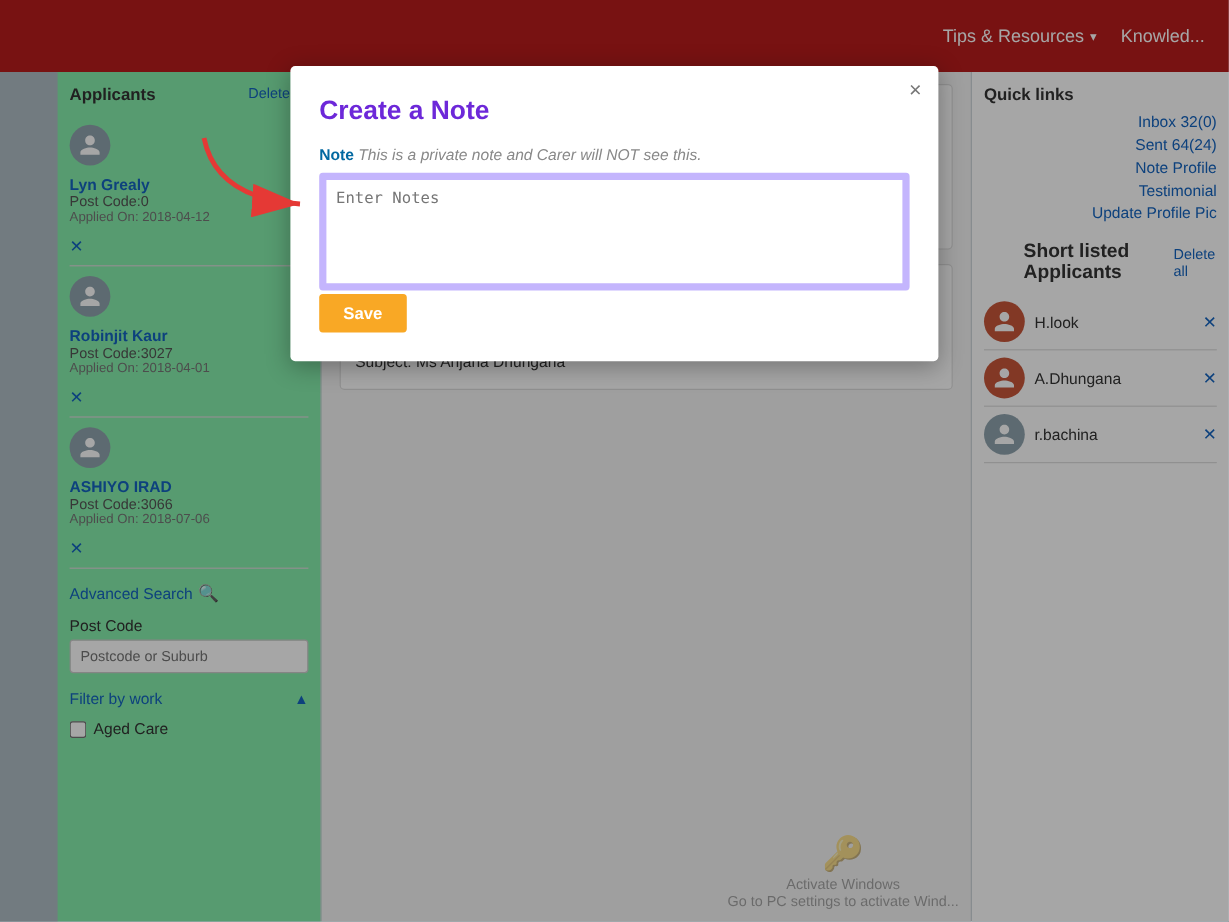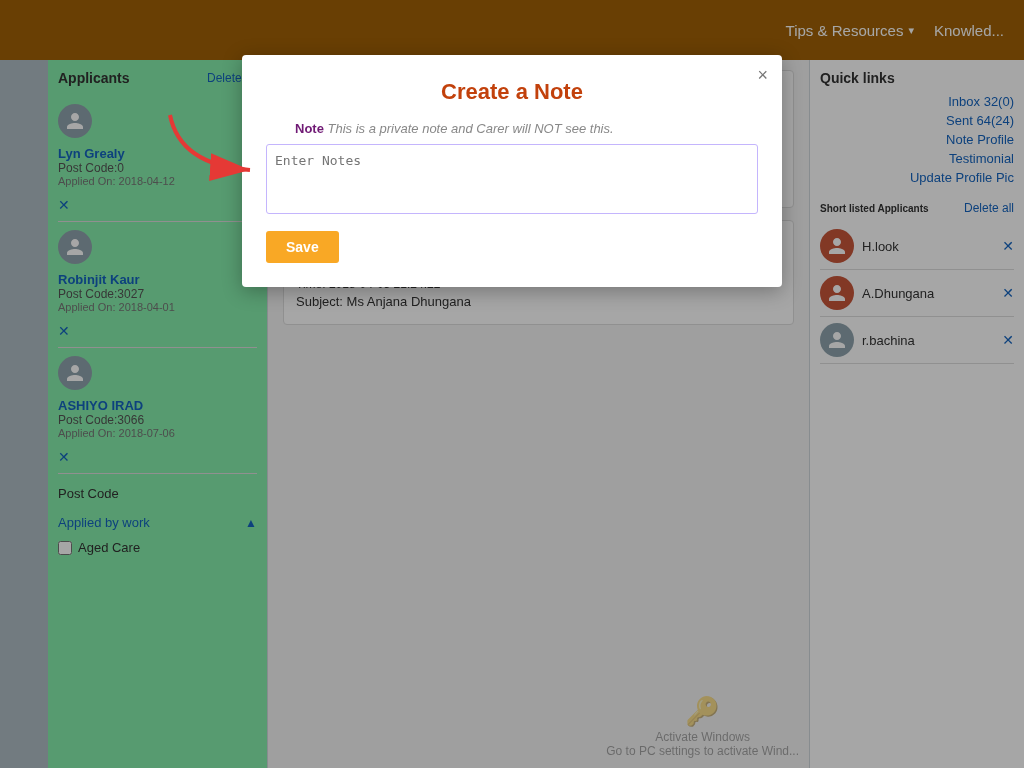--- a/index.html
+++ b/index.html
@@ -3,21 +3,21 @@
   <meta charset="utf-8">
   <style>
     * { box-sizing: border-box; margin: 0; padding: 0; }
     body { font-family: Arial, sans-serif; font-size: 13px; background: #b0bec5; width: 1024px; height: 768px; overflow: hidden; position: relative; }
 
     
     .top-nav {
       position: absolute;
       top: 0; right: 0;
       height: 60px;
-      background: #a16207;
+      background: #b91c1c;
       display: flex;
       align-items: center;
       padding: 0 20px;
       gap: 20px;
       width: 100%;
       z-index: 1;
     }
     .top-nav-right {
       margin-left: auto;
       display: flex;
@@ -191,21 +191,21 @@
     .quick-links-title { font-size: 14px; font-weight: bold; color: #333; margin-bottom: 8px; }
     .quick-link-item { color: #1565c0; font-size: 13px; text-align: right; display: block; cursor: pointer; margin-bottom: 4px; }
 
     .shortlisted-section { margin-top: 16px; }
     .shortlisted-header {
       display: flex;
       justify-content: space-between;
       align-items: center;
       margin-bottom: 8px;
     }
-    .shortlisted-title { font-size: 10px; font-weight: bold; color: #333; }
+    .shortlisted-title { font-size: 16px; font-weight: bold; color: #333; margin-left: 33px; }
     .shortlisted-applicant {
       display: flex;
       align-items: center;
       gap: 8px;
       padding: 6px 0;
       border-bottom: 1px solid #ddd;
     }
     .shortlisted-avatar-placeholder {
       width: 34px; height: 34px;
       border-radius: 50%;
@@ -254,41 +254,39 @@
       position: absolute;
       top: 10px; right: 14px;
       font-size: 18px;
       cursor: pointer;
       color: #777;
       background: none;
       border: none;
     }
     .modal-title {
       font-size: 22px;
-      color: #c2410c;
+      color: #6d28d9;
       margin-bottom: 16px;
-      text-align: center;
     }
     .note-label {
       font-size: 13px;
       margin-bottom: 8px;
     }
-    .note-label .note-bold { font-weight: bold; color: #701a75; margin-left: 29px; }
+    .note-label .note-bold { font-weight: bold; color: #0369a1; }
     .note-label .note-private { color: #888; font-style: italic; }
     .note-textarea {
       width: 100%;
-      height: 70px;
-      border: 1px solid #c4b5fd;
+      height: 98px;
+      border: 6px solid #c4b5fd;
       border-radius: 3px;
       padding: 8px;
       font-size: 13px;
       color: #999;
       resize: none;
       outline: none;
-      margin-bottom: 14px;
     }
     .save-btn {
       background: #f9a825;
       color: white;
       border: none;
       padding: 8px 20px;
       border-radius: 3px;
       font-size: 14px;
       cursor: pointer;
       font-weight: bold;
@@ -361,25 +359,30 @@
           </svg>
       </div>
       <div class="applicant-info">
         <div class="applicant-name">ASHIYO IRAD</div>
         <div class="applicant-postcode">Post Code:3066</div>
         <div class="applicant-date">Applied On: 2018-07-06</div>
       </div>
       <span class="remove-icon">✕</span>
     </div>
 
+    <div class="adv-search">
+      <span>Advanced Search</span>
+      <span class="search-icon">🔍</span>
+    </div>
 
     <div class="postcode-label">Post Code</div>
+    <input class="postcode-input" type="text" placeholder="Postcode or Suburb" style="">
 
     <div class="filter-work-header">
-      <span>Applied by work</span>
+      <span>Filter by work</span>
       <span class="chevron-up">▲</span>
     </div>
 
     <div class="filter-item">
       <input class="filter-checkbox" type="checkbox" style="">
       <label class="filter-label">Aged Care</label>
     </div>
   </div>
 
   <div class="center-content">

